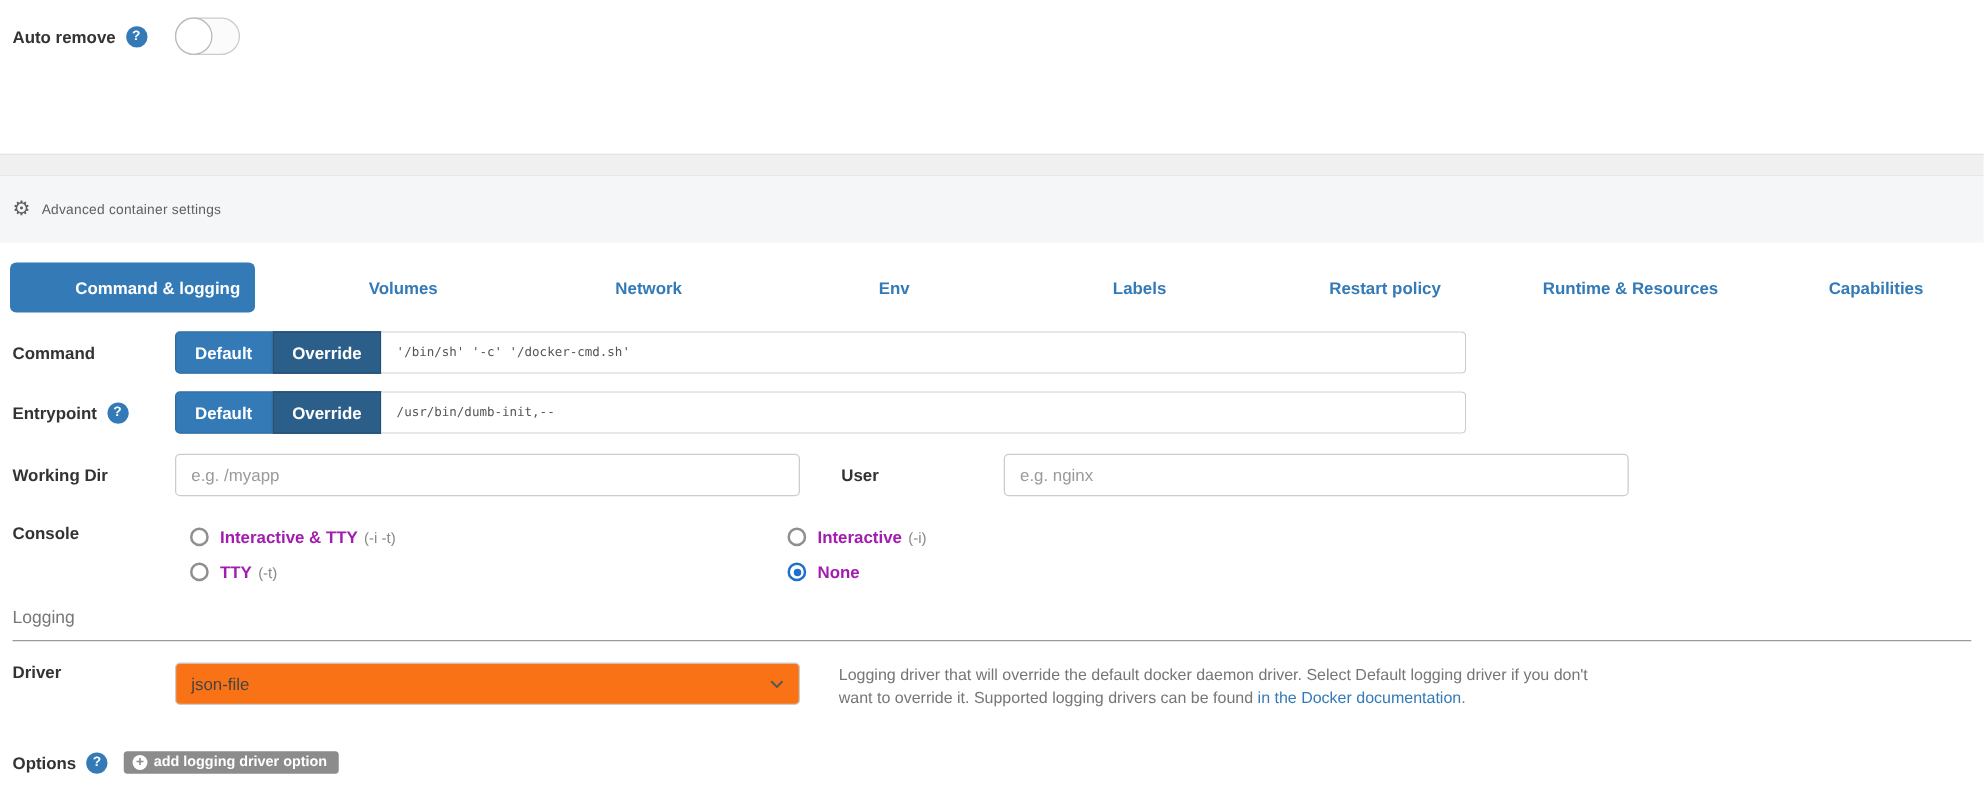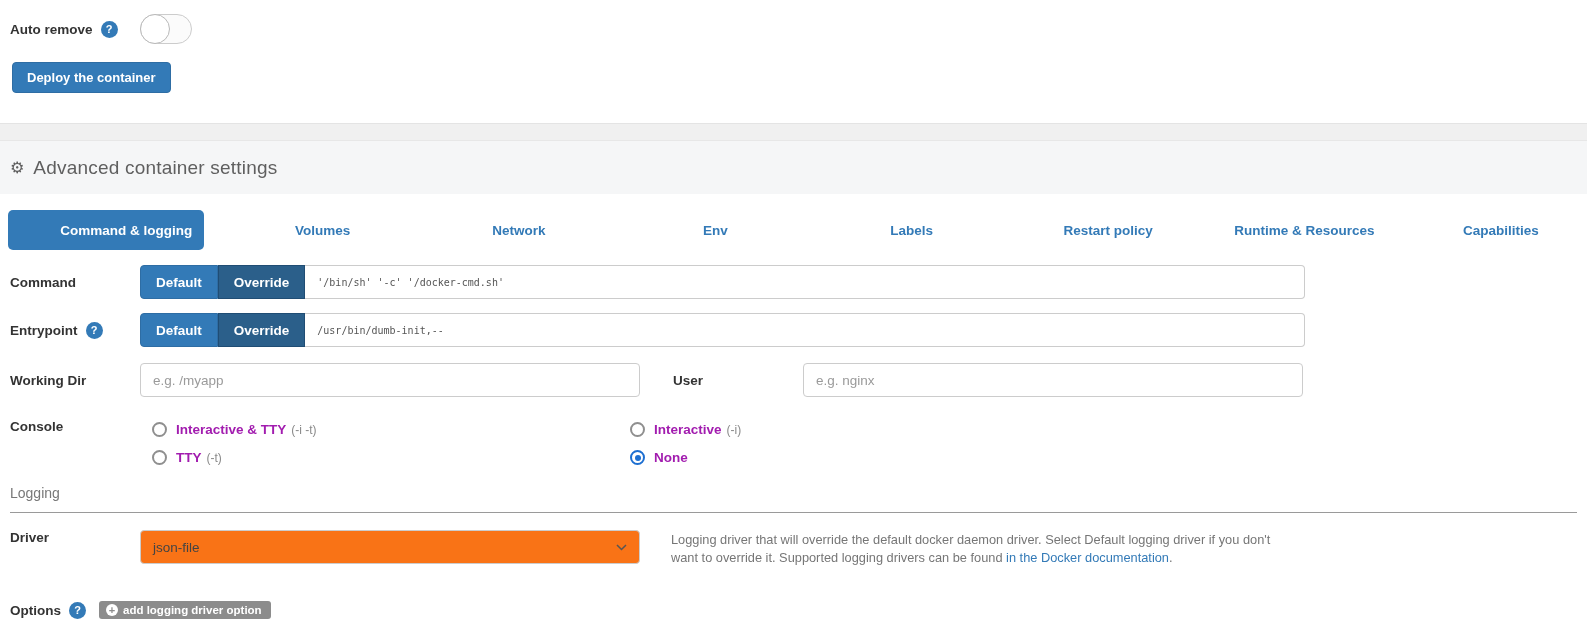--- a/index.html
+++ b/index.html
@@ -20,34 +20,34 @@
   .deploy-btn { display:inline-block; margin:18px 0 0 2px; padding:7px 14px;
     background:#337ab7; color:#fff; border:1px solid #2e6da4; border-radius:4px;
     font-size:13px; font-weight:600; cursor:pointer; }
 
   
   .divider-band { height:18px; background:#f0f0f0; border-top:1px solid #e4e4e4;
     border-bottom:1px solid #e7e7e7; }
   .widget-header { height:53px; background:#f5f6f7; display:flex; align-items:center;
     padding-left:10px; }
   .gear-icon { font-size:16px; color:#5f5f5f; margin-right:9px; line-height:1; }
-  .widget-title { font-size:19px; color:#5f5f5f; letter-spacing:.2px; }
+  .widget-title { font-size:11px; color:#5f5f5f; letter-spacing:.2px; }
 
   
   .tabs { display:flex; margin:16px 8px 15px 8px; }
   .tab { flex:1; height:40px; display:flex; align-items:center; justify-content:center;
     color:#337ab7; font-weight:600; font-size:13.5px; border-radius:5px; cursor:pointer;padding-left:40px; }
   .tab.active { background:#337ab7; color:#fff; font-weight:700; }
 
   
   .form-area { padding-left:10px; }
   .form-row { display:flex; align-items:center; margin-bottom:14px; }
   .form-label { width:130px; flex-shrink:0; font-weight:700; font-size:13.5px; color:#333;
     display:flex; align-items:center; }
-  .input-group { display:flex; width:1165px; height:34px; }
+  .input-group { display:flex; width:1033px; height:34px; }
   .btn-toggle { height:34px; padding:0 15px; display:flex; align-items:center;
     color:#fff; font-weight:700; font-size:13.5px; border:1px solid #2e6da4; cursor:pointer; }
   .btn-default-state { background:#337ab7; border-radius:4px 0 0 4px; }
   .btn-override-state { background:#2b5f8a; border-color:#204d74; }
   .grouped-input { flex:1; height:34px; border:1px solid #ccc; border-left:none;
     border-radius:0 4px 4px 0; padding:0 12px; font-family:"DejaVu Sans Mono","Liberation Mono",monospace;
     font-size:10px; color:#555; outline:none; }
   .text-input { width:500px; height:34px; border:1px solid #ccc; border-radius:4px;
     padding:0 12px; font-size:13.5px; color:#6d28d9; outline:none; }
   .text-input::placeholder, .grouped-input::placeholder { color:#9a9a9a; }
@@ -91,21 +91,20 @@
 <body>
 
 <div class="top-section">
   <div class="auto-remove-row">
     <span class="bold-label">Auto remove</span>
     <span class="help-icon">?</span>
     <div class="toggle">
       <div class="knob"></div>
     </div>
   </div>
-  <button class="deploy-btn">Deploy the container</button>
 </div>
 
 <div class="divider-band"></div>
 <div class="widget-header">
   <span class="gear-icon">⚙︎</span>
   <span class="widget-title">Advanced container settings</span>
 </div>
 
 <div class="tabs">
   <div class="tab active">Command &amp; logging</div>

